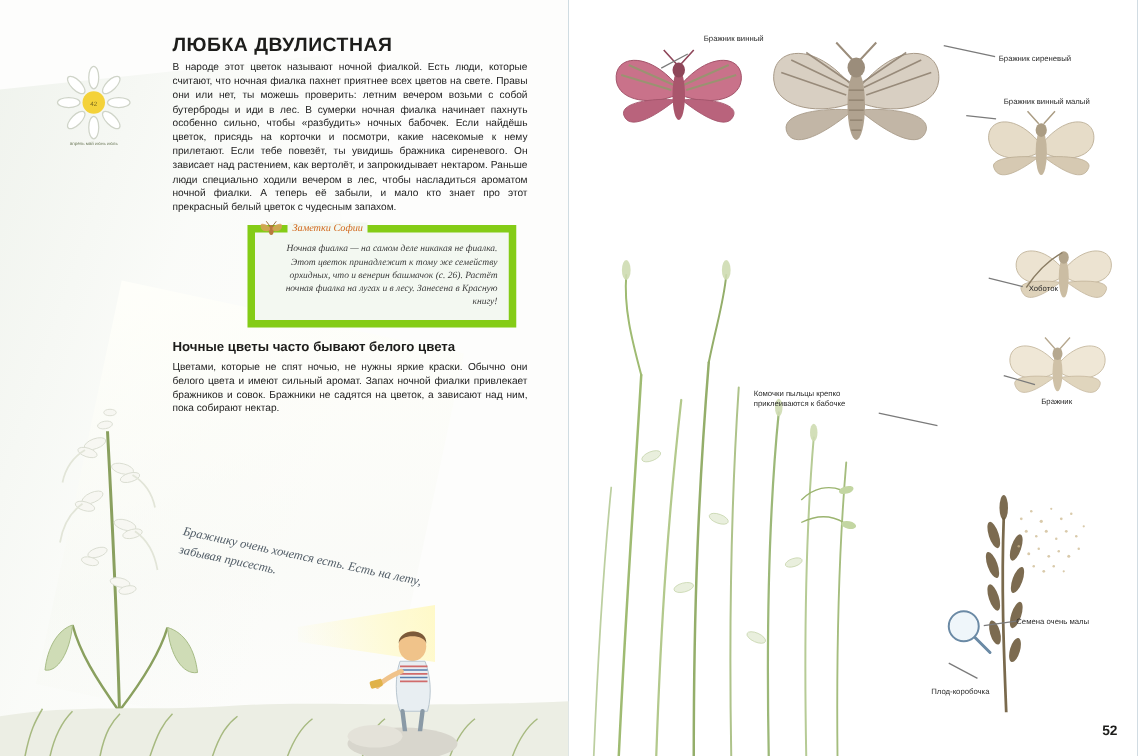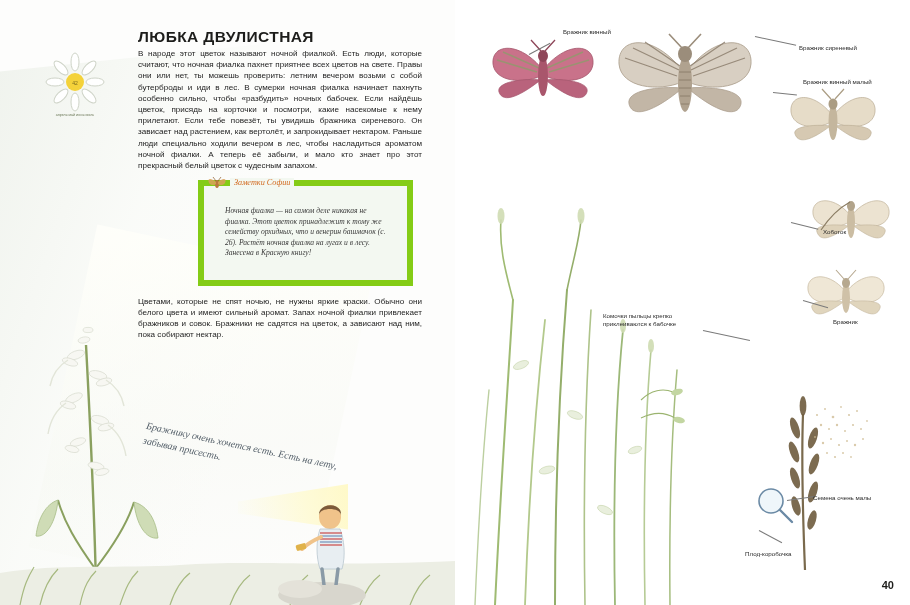--- a/index.html
+++ b/index.html
@@ -138,22 +138,22 @@
     position: absolute;
     top: -10px; left: 2px;
     width: 22px; height: 14px;
   }
   .note-text {
     font-family: "Liberation Serif", serif;
     font-style: italic;
     font-size: 7.6px;
     line-height: 10.5px;
     color: #3a3a3a;
-    text-align: left;
-    margin: 12px;
+    text-align: right;
+    margin: 0;
   }
 
   .handwritten {
     position: absolute;
     left: 148px; top: 418px;
     width: 230px;
     font-family: "Liberation Serif", serif;
     font-style: italic;
     font-size: 10px;
     line-height: 15px;
@@ -343,20 +343,21 @@
         <svg class="note-bug" viewBox="0 0 22 14">
           <ellipse cx="11" cy="8" rx="2" ry="4" fill="#b9793f"></ellipse>
           <path d="M10 6 C4 1 1 3 3 7 C5 10 9 9 10 8 Z" fill="#d9a05b" opacity="0.85"></path>
           <path d="M12 6 C18 1 21 3 19 7 C17 10 13 9 12 8 Z" fill="#d9a05b" opacity="0.85"></path>
           <path d="M10 5 L7 1 M12 5 L15 1" stroke="#8c5a2b" stroke-width="0.7"></path>
         </svg>
         <div class="note-title">Заметки Софии</div>
         <p class="note-text">Ночная фиалка — на самом деле никакая не фиалка. Этот цветок принадлежит к тому же семейству орхидных, что и венерин башмачок (с. 26). Растёт ночная фиалка на лугах и в лесу. Занесена в Красную книгу!</p>
       </div>
 
+      <h2 class="sub-head">Ночные цветы часто бывают белого цвета</h2>
       <p class="body">Цветами, которые не спят ночью, не нужны яркие краски. Обычно они белого цвета и имеют сильный аромат. Запах ночной фиалки привлекает бражников и совок. Бражники не садятся на цветок, а зависают над ним, пока собирают нектар.</p>
     </div>
 
     <div class="handwritten">Бражнику очень хочется есть.
 Есть на лету, забывая присесть.</div>
   </div>
 
   <div class="page-right">
 
     <svg class="grass-band" viewBox="0 0 300 455">
@@ -526,16 +527,16 @@
     <div class="callout boxed" style="left:348px; top:78px;">Бражник винный малый</div>
     <div class="callout" style="left:368px; top:228px;">Хоботок</div>
     <div class="callout" style="left:378px; top:318px;">Бражник</div>
     <div class="callout boxed" style="left:148px; top:312px; width:96px;">Комочки пыльцы крепко приклеиваются к бабочке</div>
     <div class="callout" style="left:358px; top:494px;">Семена очень малы</div>
     <div class="callout" style="left:290px; top:550px;">Плод-коробочка</div>
 
     <div class="content-right">
     </div>
 
-    <div class="page-number">40</div>
+    <div class="page-number">52</div>
   </div>
 
 </div>
 
 </body></html>

